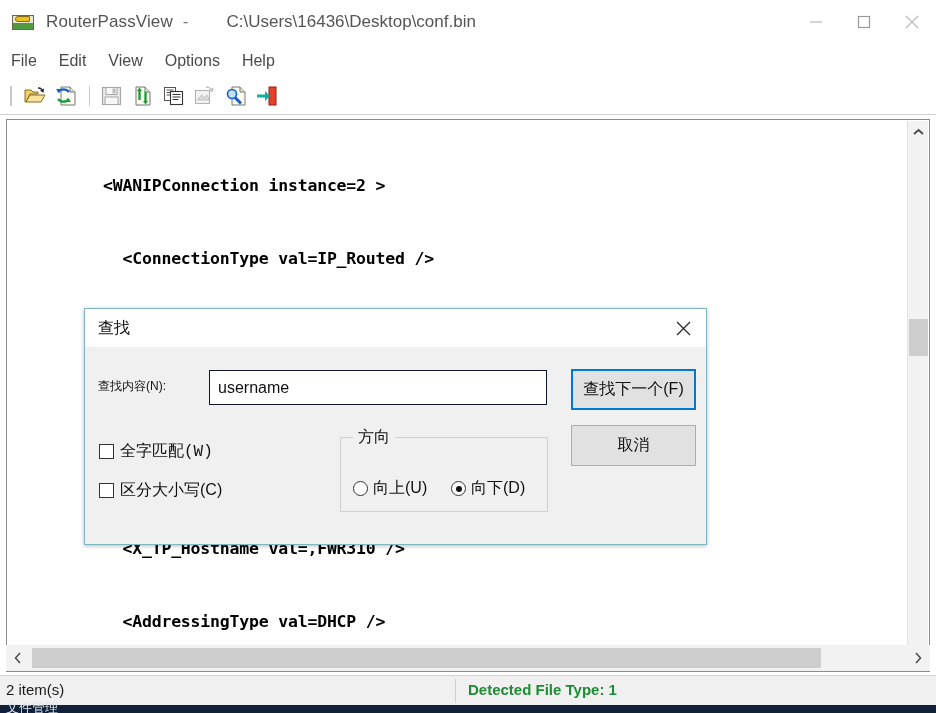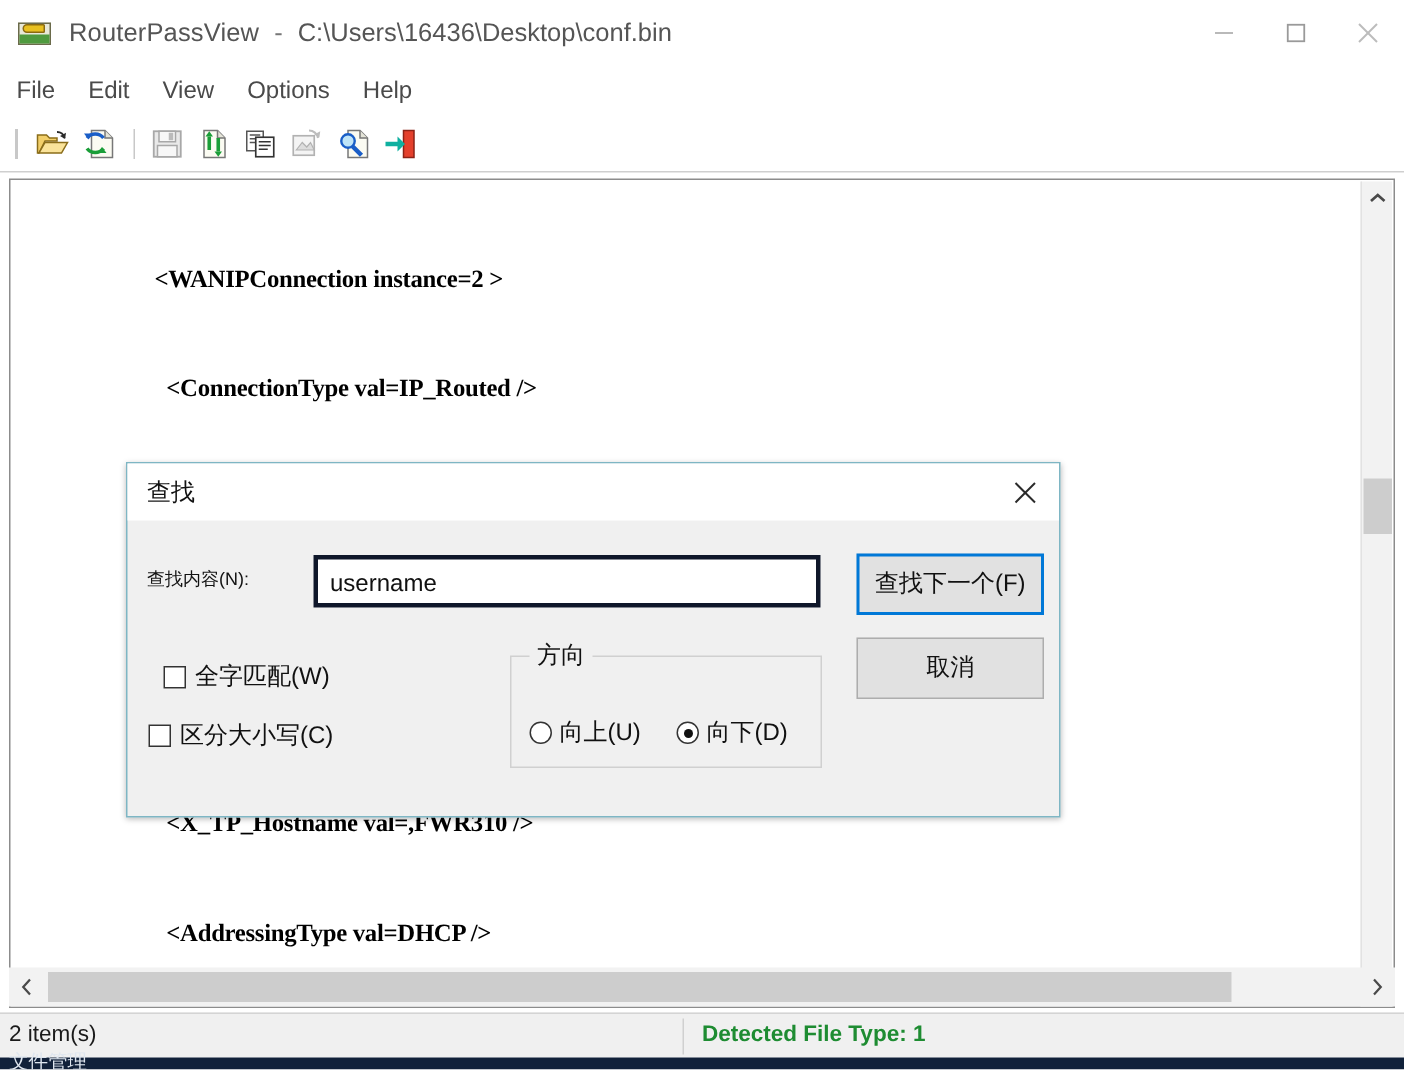--- a/index.html
+++ b/index.html
@@ -52,21 +52,21 @@
     font-size: 17px;
     color: #555555;
     white-space: nowrap;
     letter-spacing: .1px;
   }
   .title-sep {
     margin: 0 10px;
     font-size: 17px; color: #777777;
   }
   .title-path {
-    font-size: 17px; color: #555555; white-space: nowrap;
+    font-size: 17px; color: #555555; white-space: nowrap; margin-left: 28px;
   }
   .wincontrols {
     position: absolute; right: 0; top: 0; height: 44px;
     display: flex; align-items: center;
   }
   .wc {
     width: 48px; height: 44px;
     display: flex; align-items: center; justify-content: center;
   }
   .wc svg { display: block; }
@@ -117,21 +117,21 @@
     position: absolute; left: 0; top: 0;
     padding: 6px 0 0 0;
     font-family: "DejaVu Sans Mono", "Liberation Mono", monospace;
     font-size: 16.5px;
     line-height: 24.2px;
     color: #000000;
     white-space: pre;
     font-weight: bold;
     letter-spacing: -0.2px;
   }
-  .code .ln { display: block; padding-left: 96px; font-family: Liberation Serif, serif; }
+  .code .ln { display: block; padding-left: 96px; }
 
   
   .vsb {
     position: absolute; right: 1px; top: 1px;
     width: 21px; height: 551px;
     background: #f2f2f2;
     border-left: 1px solid #e2e2e2;
   }
   .vsb .arw {
     position: absolute; left: 0; width: 21px; height: 21px;
@@ -216,21 +216,21 @@
   .dlg-body { position: absolute; left: 0; top: 38px; width: 100%; height: 199px; }
 
   .find-label {
     position: absolute; left: 13px; top: 31px;
     font-size: 12px; color: #111111; white-space: nowrap;
   }
   .find-input {
     position: absolute; left: 124px; top: 23px;
     width: 338px; height: 35px;
     background: #ffffff;
-    border: 3px solid #0f172a;
+    border: 1px solid #0f172a;
   }
   .find-input .val {
     position: absolute; left: 8px; top: 8px;
     font-size: 16px; color: #111111;
   }
 
   .btn {
     position: absolute;
     background: #e1e1e1;
     border: 1px solid #adadad;
@@ -252,21 +252,21 @@
     display: flex; align-items: center;
     font-size: 16px; color: #111111; white-space: nowrap;
   }
   .chk .box {
     width: 15px; height: 15px;
     border: 1px solid #333333;
     background: #ffffff;
     margin-right: 6px;
     flex: 0 0 auto;
   }
-  .chk.c1 { left: 24px; top: 94px; }
+  .chk.c1 { left: 14px; top: 94px; font-family: Liberation Mono, monospace; }
   .chk.c2 { left: 14px; top: 133px; }
 
   .group {
     position: absolute; left: 255px; top: 90px;
     width: 208px; height: 75px;
     border: 1px solid #d0d0d0;
   }
   .group .legend {
     position: absolute; left: 12px; top: -11px;
     background: #f0f0f0;

